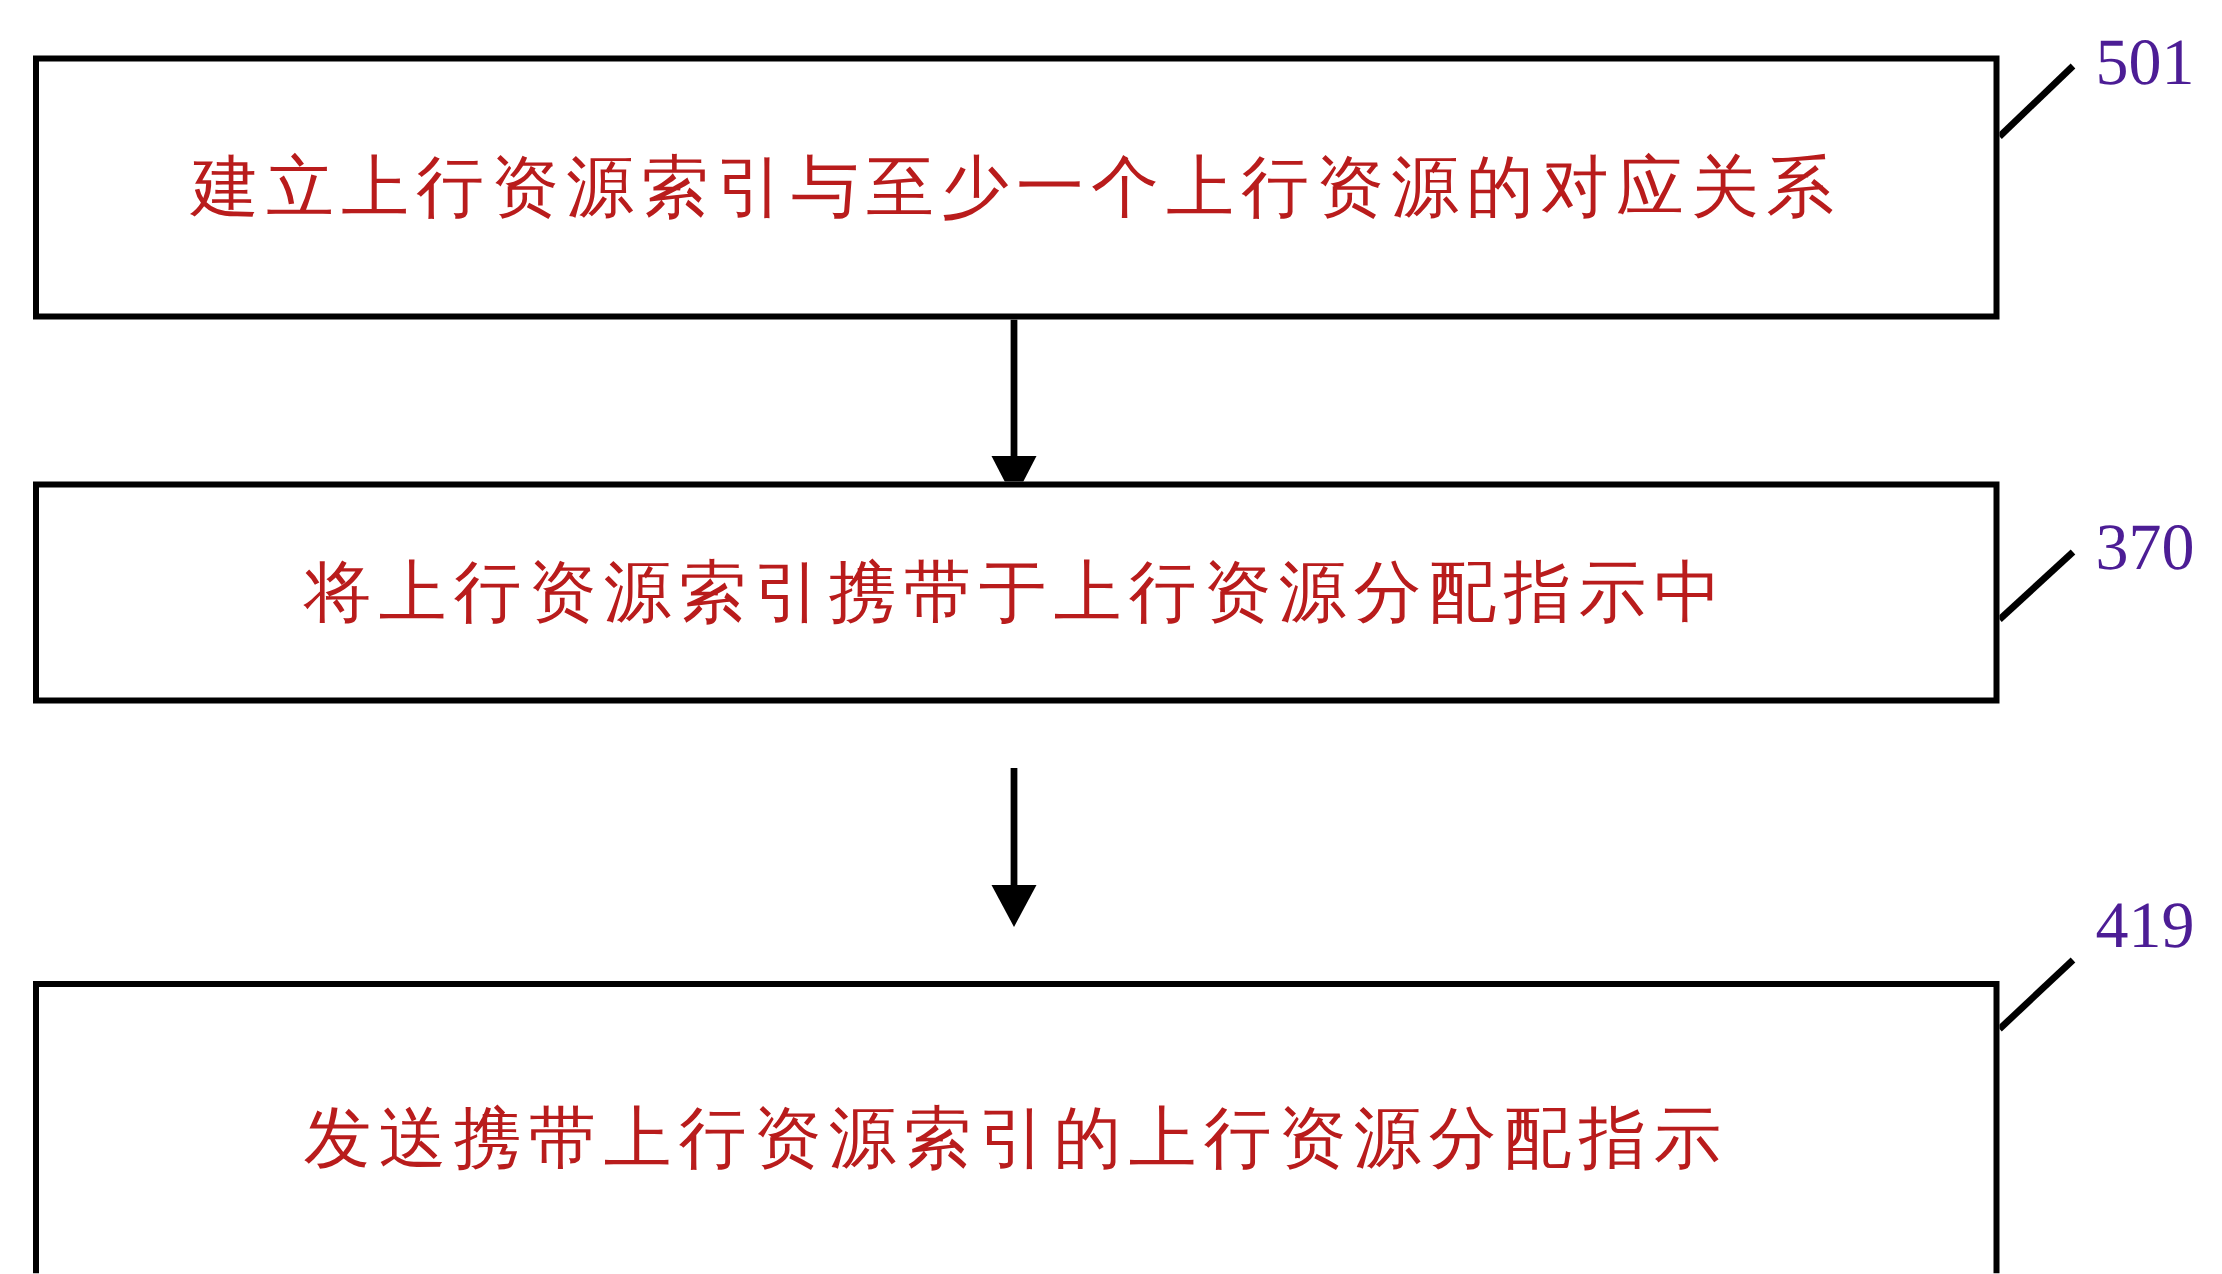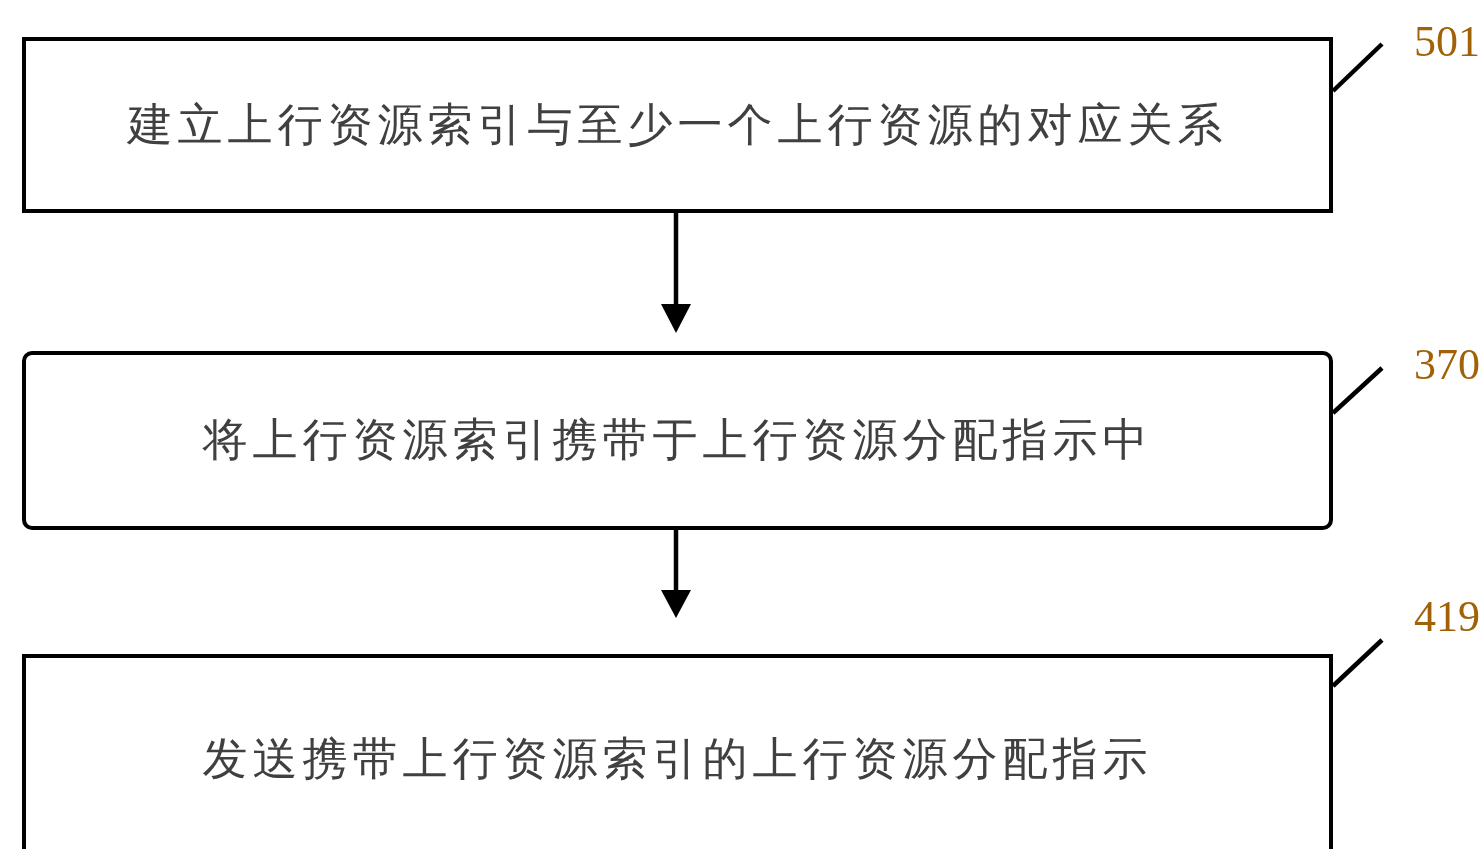--- a/index.html
+++ b/index.html
@@ -30,37 +30,37 @@
     box-sizing: border-box;
     border: 4px solid #000000;
     background: #ffffff;
     display: flex;
     align-items: center;
     justify-content: center;
   }
   .flow-box .box-text {
     font-size: 45px;
     letter-spacing: 5px;
-    color: #404040;
+    color: #b91c1c;
     text-align: center;
     white-space: nowrap;
     line-height: 1;
     padding: 0 10px;
   }
   .box-1 { top: 37px;  height: 176px; }
-  .box-2 { top: 351px; height: 179px; border-radius: 10px; }
+  .box-2 { top: 321px; height: 148px; }
   .box-3 { top: 654px; height: 211px; }
   .ref-label {
     position: absolute;
     left: 1380px;
     width: 100px;
     font-size: 44px;
     line-height: 1;
-    color: #a16207;
-    text-align: right;
+    color: #4c1d95;
+    text-align: center;
     white-space: nowrap;
   }
   .ref-501 { top: 20px; }
   .ref-502 { top: 343px; }
   .ref-503 { top: 595px; }
 </style>
 </head>
 <body>
 
 <div class="canvas">

